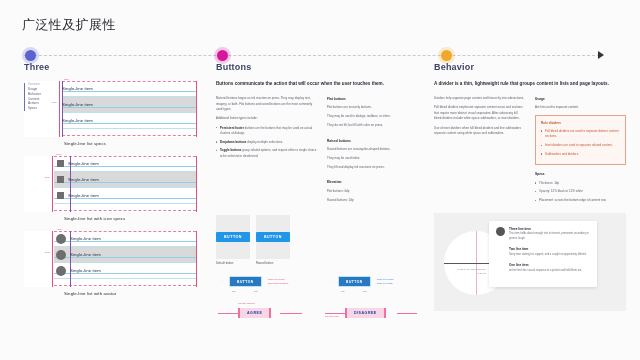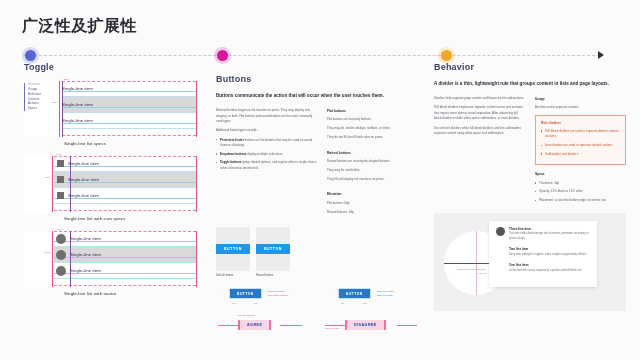--- a/index.html
+++ b/index.html
@@ -7,21 +7,21 @@
     width: 640px; height: 360px;
     background: #fbfbfb;
     font-family: "Liberation Sans", sans-serif;
     overflow: hidden;
   }
   #page { position: relative; width: 640px; height: 360px; background: #fbfbfb; }
 
   
   .page-title {
     position: absolute; left: 22px; top: 16px;
-    font-size: 16px; font-weight: bold; color: #2b2b33;
+    font-size: 13px; font-weight: normal; color: #2b2b33;
     letter-spacing: .4px;
   }
 
   
   .timeline { position: absolute; left: 0; top: 50px; width: 640px; height: 12px; }
   .tl-line {
     position: absolute; left: 24px; top: 5px; width: 576px; height: 0;
     border-top: 1px dashed #c9c9d4;
   }
   .tl-arrow {
@@ -32,21 +32,21 @@
   .tl-dot { position: absolute; top: 0; width: 11px; height: 11px; border-radius: 50%; }
   .tl-dot .halo {
     position: absolute; left: -3px; top: -3px; width: 17px; height: 17px; border-radius: 50%;
     opacity: .22;
   }
   .tl-dot .core { position: absolute; left: 0; top: 0; width: 11px; height: 11px; border-radius: 50%; }
 
   
   .col { position: absolute; top: 62px; }
   .col-1 { left: 24px; width: 176px; }
-  .col-2 { left: 216px; width: 212px; margin-top: 12px; }
+  .col-2 { left: 216px; width: 212px; }
   .col-3 { left: 434px; width: 192px; }
 
   .sec-head {
     font-size: 9px; font-weight: bold; color: #3f4568; letter-spacing: .2px;
     margin-bottom: 9px;
   }
   .sec-lede {
     font-size: 4.6px; font-weight: bold; color: #2c2c38; line-height: 1.5;
     margin-bottom: 8px;
   }
@@ -213,21 +213,21 @@
       <div class="halo" style="background:#d6179b"></div>
       <div class="core" style="background:#d6179b"></div>
     </div>
     <div class="tl-dot" style="left:441px">
       <div class="halo" style="background:#f0a82b"></div>
       <div class="core" style="background:#f0a82b"></div>
     </div>
   </div>
 
   <div class="col col-1">
-    <div class="sec-head">Toggle</div>
+    <div class="sec-head">Three</div>
 
     <div class="spec-block">
       <div class="spec-canvas">
         <div class="nav-rail">
           <div>Overview</div>
           <div>Usage</div>
           <div>Behavior</div>
           <div>Content</div>
           <div>Actions</div>
           <div>Specs</div>

